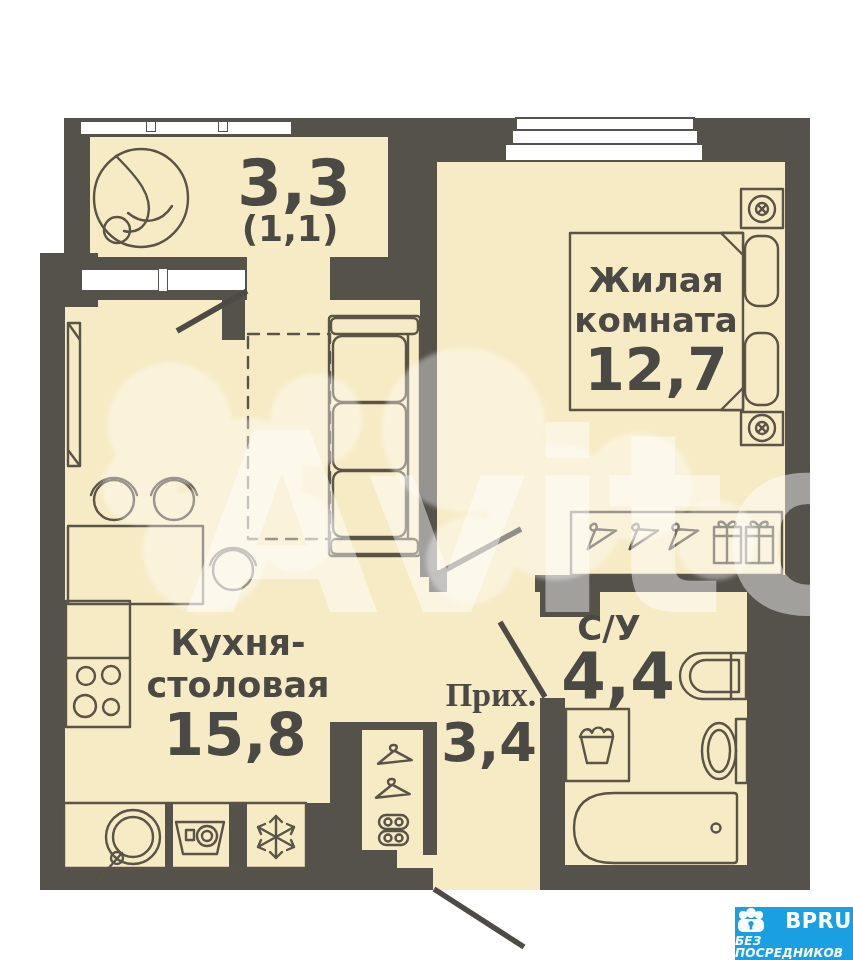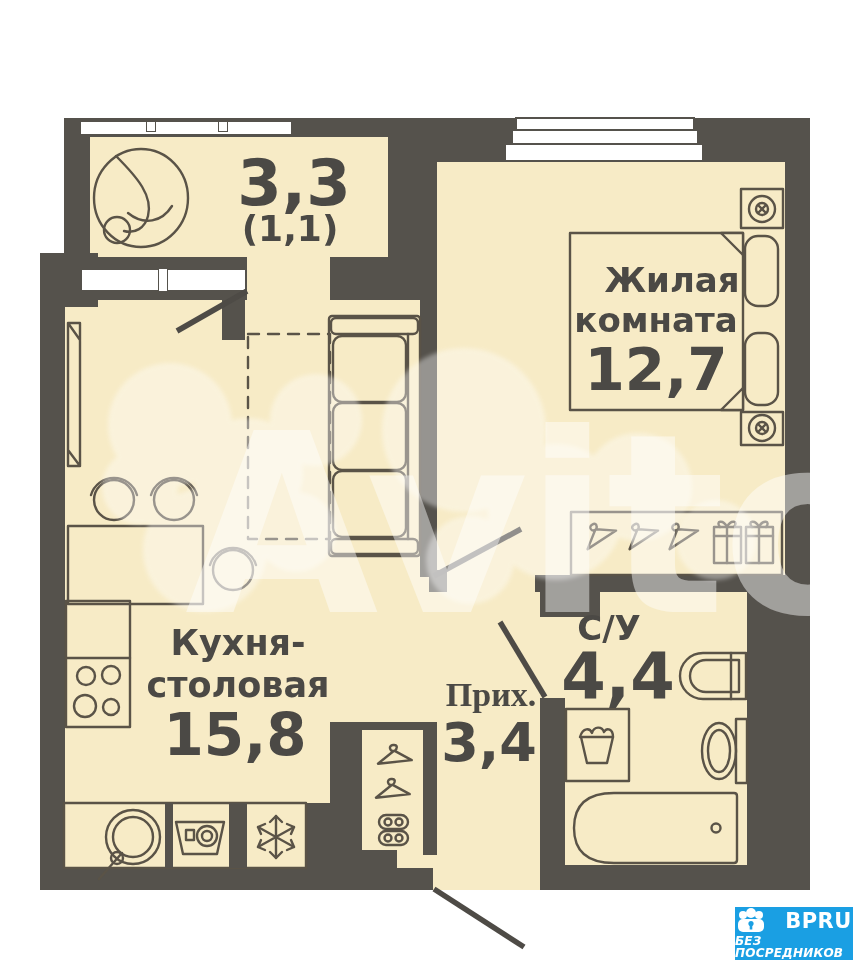--- a/index.html
+++ b/index.html
@@ -248,21 +248,21 @@
       <circle cx="470" cy="560" r="44"></circle>
         <circle cx="638" cy="487" r="54"></circle>
       <circle cx="716" cy="540" r="40"></circle>
     </g>
     <text x="185" y="612" font-size="250" font-weight="700" fill="rgba(255,255,255,0.45)" letter-spacing="-4">Avito</text>
   </svg>
 
   <div class="label" style="left:294px;top:183px;font-size:64px;">3,3</div>
   <div class="label" style="left:290px;top:229px;font-size:36px;">(1,1)</div>
 
-  <div class="label" style="left:656px;top:280px;font-size:34px;margin-left:16px;">Жилая</div>
+  <div class="label" style="left:656px;top:280px;font-size:34px;">Жилая</div>
   <div class="label" style="left:656px;top:320px;font-size:34px;">комната</div>
   <div class="label" style="left:656px;top:370px;font-size:58px;">12,7</div>
 
   <div class="label" style="left:238px;top:685px;font-size:35px;">столовая</div>
   <div class="label" style="left:238px;top:643px;font-size:35px;">Кухня-</div>
   <div class="label" style="left:235px;top:735px;font-size:58px;">15,8</div>
 
   <div class="label" style="left:491px;top:695px;font-size:34px;font-family:Liberation Serif, serif;">Прих.</div>
   <div class="label" style="left:489px;top:743px;font-size:54px;">3,4</div>
 

